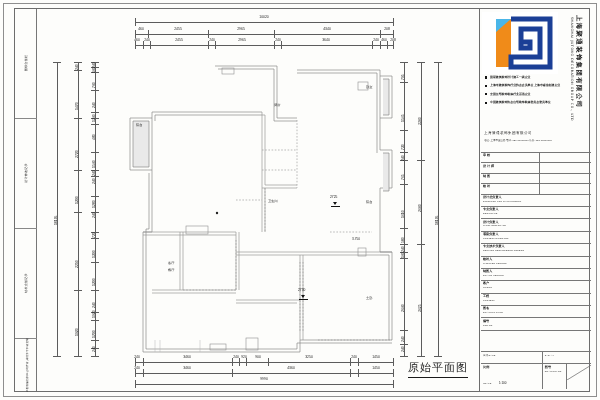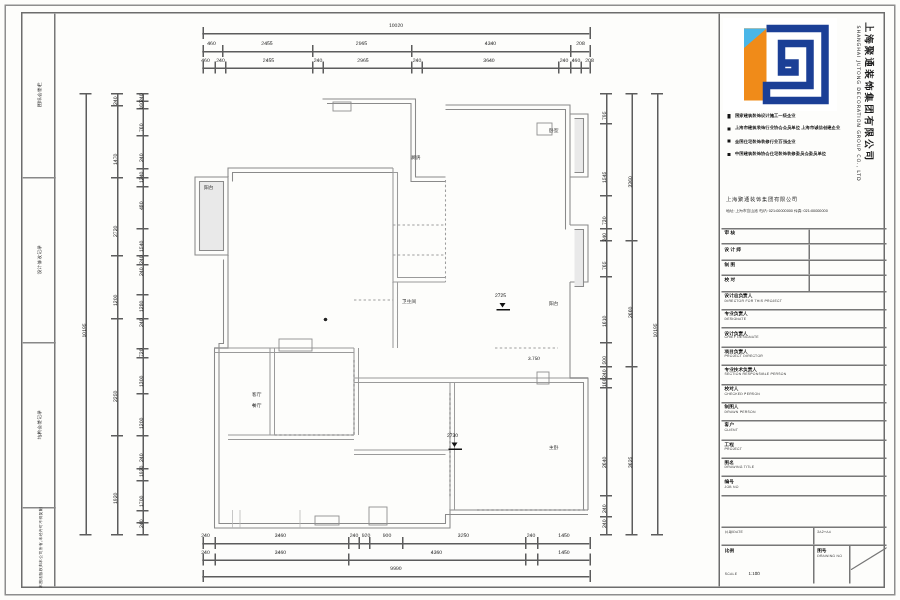--- a/index.html
+++ b/index.html
@@ -529,20 +529,21 @@
     <div class="dim-txt-v" style="left:419px;top:125px;">3360</div>
     <div class="dim-txt-v" style="left:419px;top:212px;">2660</div>
     <div class="dim-txt-v" style="left:419px;top:312px;">3625</div>
 
     <div class="dimline dim-v" style="left:438px;top:62px;height:294px;"></div>
     <div class="tickh" style="left:434px;top:62px;width:8px;"></div>
     <div class="tickh" style="left:434px;top:356px;width:8px;"></div>
     <div class="dim-txt-v" style="left:436px;top:225px;">10195</div>
   </div>
 
+  <div class="plan-title" style="left:408px;top:360px;">原始平面图</div>
 
   <div class="tb">
 
     <div class="tb-logo-box">
       <svg width="76" height="62" viewBox="0 0 76 62">
         <rect x="0" y="0" width="76" height="62" fill="#ffffff"></rect>
 
         <rect x="14" y="7" width="15" height="48" fill="#f08b19"></rect>
 
         <polygon points="14,7 29,7 14,20" fill="#4ab6e8"></polygon>

